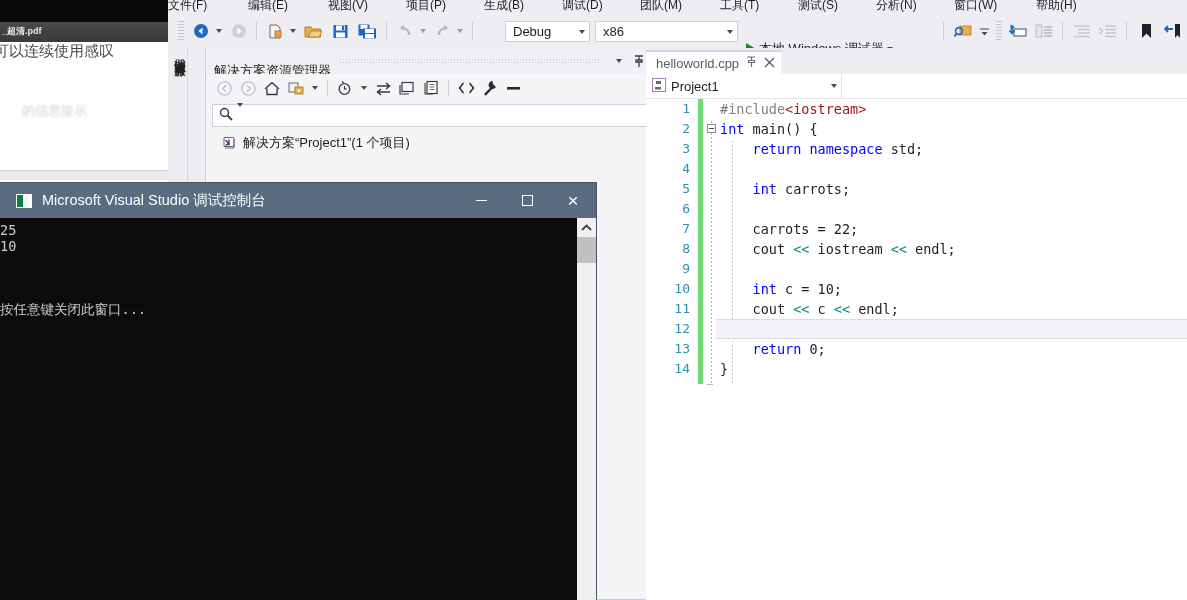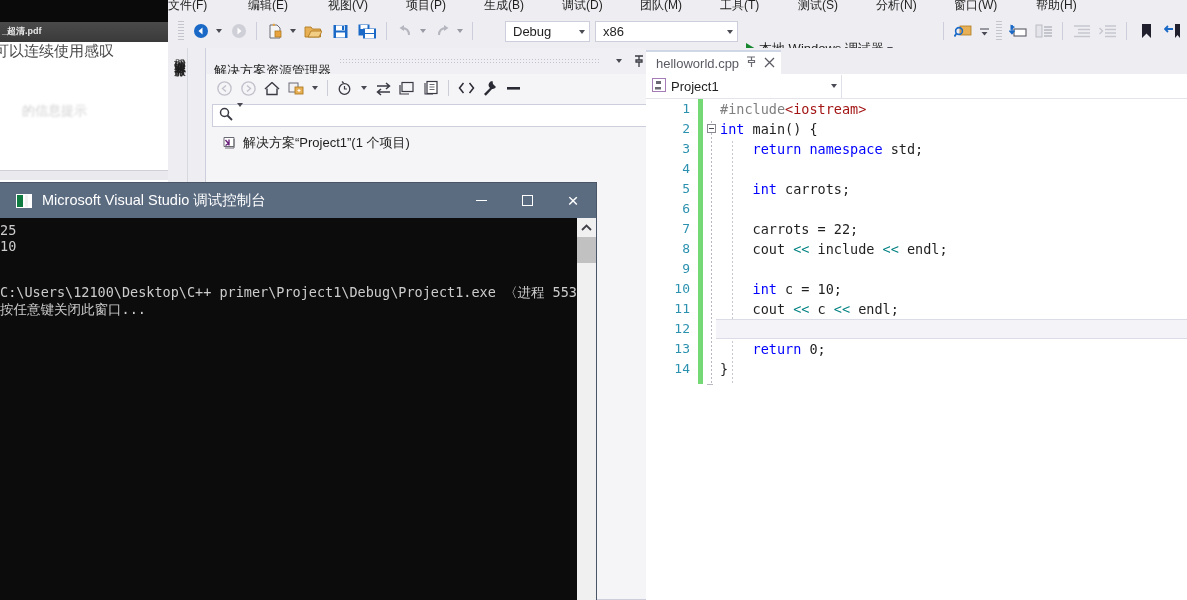--- a/index.html
+++ b/index.html
@@ -676,21 +676,21 @@
         <div class="brace-end" style="top:285px;"></div>
         <div class="collapse-box" style="top:25px;"></div>
         <div id="codelines">
             <div class="code-line" style="top: 0px;"><span class="pre">#include</span><span class="str">&lt;iostream&gt;</span></div>
             <div class="code-line" style="top: 20px;"><span class="kw">int</span><span class="num"> main() {</span></div>
             <div class="code-line" style="top: 40px;"><span class="num">    </span><span class="kw">return</span><span class="num"> </span><span class="kw">namespace</span><span class="num"> std;</span></div>
             <div class="code-line" style="top: 60px;"></div>
             <div class="code-line" style="top: 80px;"><span class="num">    </span><span class="kw">int</span><span class="num"> carrots;</span></div>
             <div class="code-line" style="top: 100px;"></div>
             <div class="code-line" style="top: 120px;"><span class="num">    carrots = 22;</span></div>
-            <div class="code-line" style="top: 140px;"><span class="num">    cout </span><span class="op">&lt;&lt;</span><span class="num"> include </span><span class="op">&lt;&lt;</span><span class="num"> endl;</span></div>
+            <div class="code-line" style="top: 140px;"><span class="num">    cout </span><span class="op">&lt;&lt;</span><span class="num"> iostream </span><span class="op">&lt;&lt;</span><span class="num"> endl;</span></div>
             <div class="code-line" style="top: 160px;"></div>
             <div class="code-line" style="top: 180px;"><span class="num">    </span><span class="kw">int</span><span class="num"> c = 10;</span></div>
             <div class="code-line" style="top: 200px;"><span class="num">    cout </span><span class="op">&lt;&lt;</span><span class="num"> c </span><span class="op">&lt;&lt;</span><span class="num"> endl;</span></div>
             <div class="current-line-hl" style="top: 220px;"></div>
             <div class="code-line" style="top: 220px;"></div>
             <div class="code-line" style="top: 240px;"><span class="num">    </span><span class="kw">return</span><span class="num"> 0;</span></div>
             <div class="code-line" style="top: 260px;"><span class="num">}</span></div>
           </div>
       </div>
     </div>
@@ -706,21 +706,20 @@
       <span class="con-btn">
         <span class="max-sq"></span>
       </span>
       <span class="con-btn">
         <span class="close-x">×</span>
       </span>
     </div>
     <div class="console-body">
       <div class="con-line" style="top:4px">25</div>
       <div class="con-line" style="top:20px">10</div>
-      <div class="con-line" style="top:66px">C:\Users\12100\Desktop\C++ primer\Project1\Debug\Project1.exe 〈进程 553</div>
       <div class="con-line" style="top:83px">按任意键关闭此窗口...</div>
     </div>
     <div class="con-scroll"></div>
     <div class="con-scroll-up">
       <svg width="11" height="7" viewBox="0 0 11 7">
         <path d="M1 6 L5.5 1.5 L10 6" stroke="#404048" stroke-width="1.8" fill="none"></path>
       </svg>
     </div>
     <div class="con-scroll-thumb"></div>
   </div>

